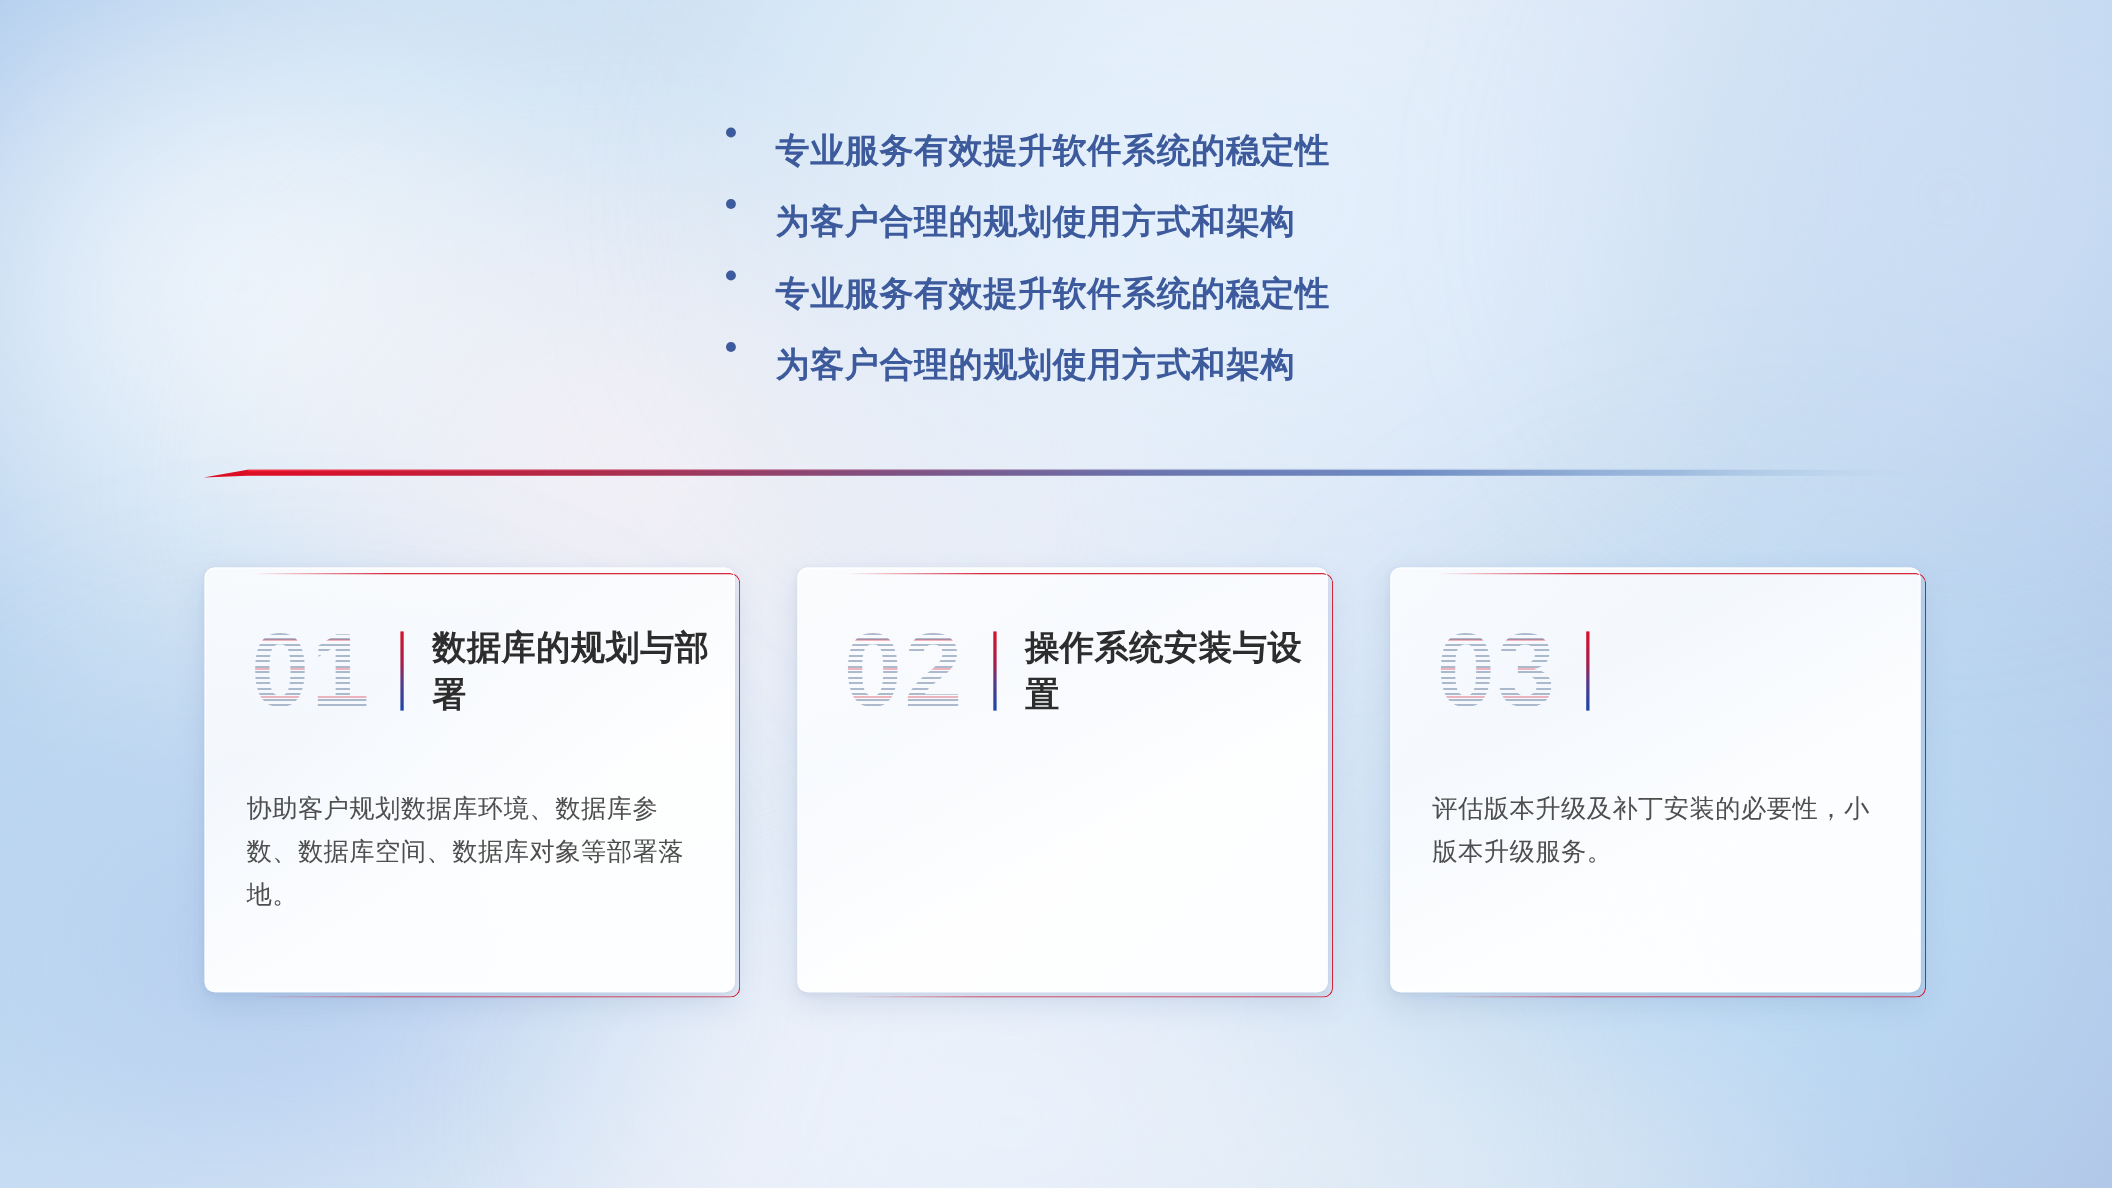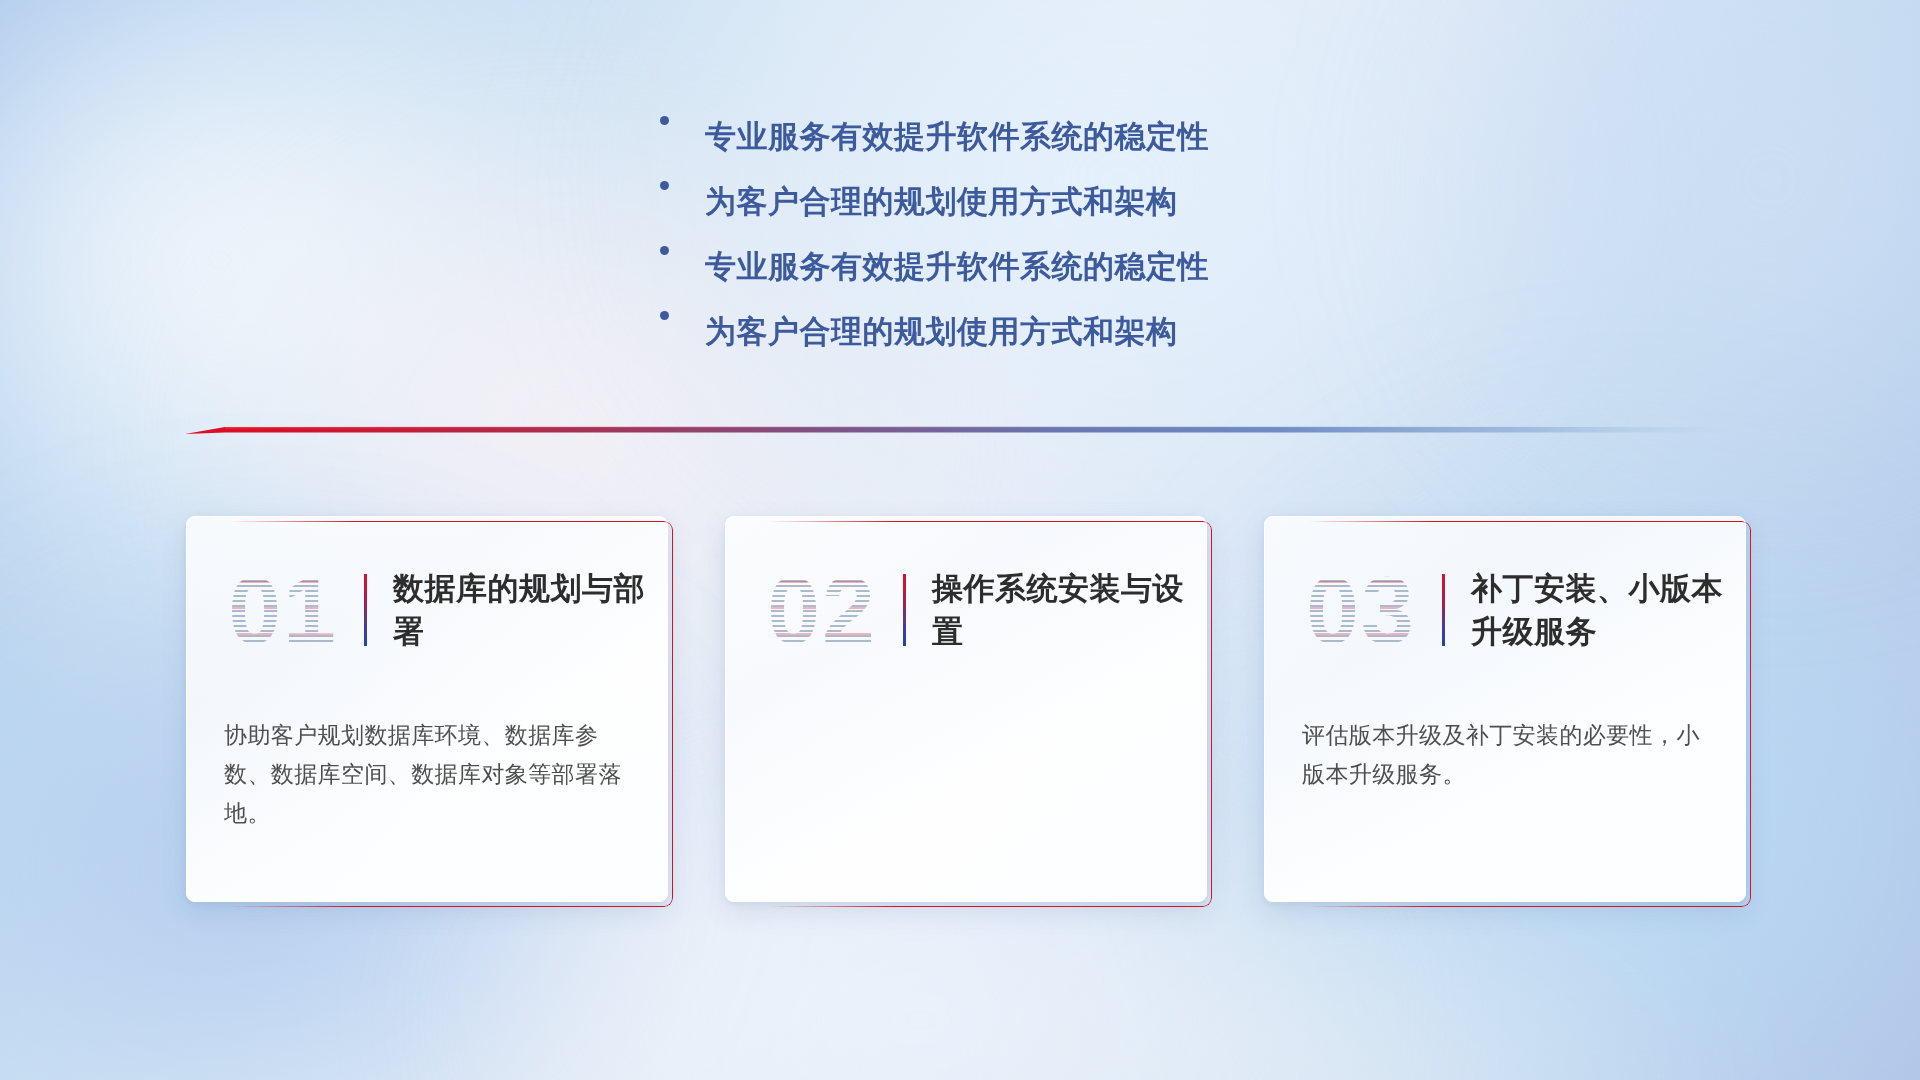--- a/index.html
+++ b/index.html
@@ -238,18 +238,17 @@
 
   <div class="card">
     <div class="card-accent"></div>
     <div class="card-inner"></div>
     <div class="card-head">
       <div class="wm">
         <div class="wm-num">03</div>
         <div class="wm-tint">03</div>
       </div>
       <div class="vbar"></div>
-      <div class="card-title">补丁安装、小版本升级服务</div>
     </div>
     <div class="card-body">评估版本升级及补丁安装的必要性，小版本升级服务。</div>
   </div>
 
 </div>
 
 </body></html>

